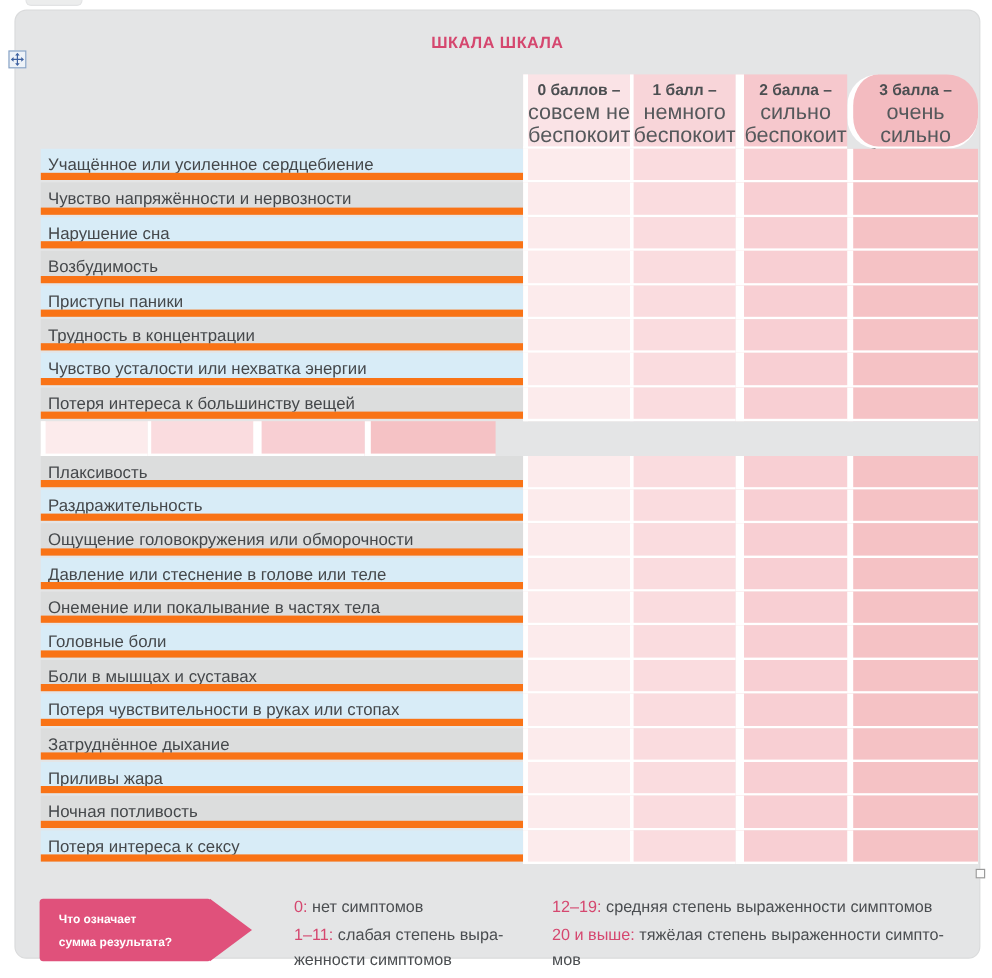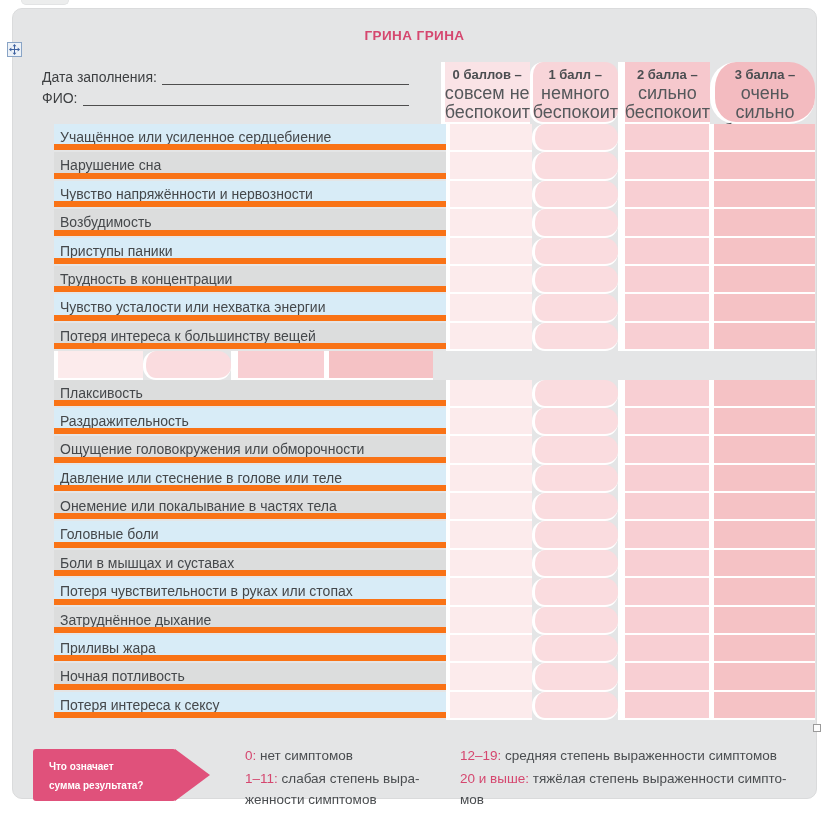--- a/index.html
+++ b/index.html
@@ -34,26 +34,26 @@
     text-align:center; font-size:13.5px; font-weight:bold;
     letter-spacing:.4px; color:var(--accent-pink,#d5476f);
   }
 
   .formlines { position:absolute; left:29px; top:55px; width:367px; }
   .frow { display:flex; align-items:flex-end; height:21px; font-size:14px; color:#3d3f41; }
   .frow .lbl { white-space:nowrap; padding-right:5px; }
   .frow .line { flex:1; border-bottom:1.4px solid #4e4e4e; height:17px; }
 
   .gtable { position:absolute; left:21px; top:53px; width:781px; }
-  .hrow, .trow { display:flex; align-items:flex-start;margin-left:20px; }
+  .hrow, .trow { display:flex; align-items:flex-start; }
   .hspacer { width:402px; height:60px; }
   .cellgap { box-sizing:content-box; border-left-style:solid; border-left-color:#ffffff; }
   .g1 { border-left-width:4px; } .g2 { border-left-width:3px; }
   .g3 { border-left-width:7px; } .g4 { border-left-width:5px; }
-  .w1 { width:85px; } .w2 { width:85px;border-radius:13px; } .w3 { width:86px; } .w4 { width:104px; }
+  .w1 { width:85px; } .w2 { width:85px; } .w3 { width:86px; } .w4 { width:104px; }
 
   .hcell { height:60px; border-bottom:2px solid #ffffff; text-align:center; }
   .hc1 { background:var(--header-col-1,#fae3e6); }
   .hc2 { background:var(--header-col-2,#f8d5d9); }
   .hc3 { background:var(--header-col-3,#f6c8cd); }
   .hc4 { background:var(--header-col-4,#f3bbc0);border-radius:26px; }
   .hb { display:block; font-weight:bold; font-size:13px; color:#4b4e51; line-height:19px; margin-top:3px; }
   .hs { display:block; font-size:18px; color:#55585b; line-height:19px; white-space:pre-line; }
 
   .rlabel {
@@ -93,32 +93,22 @@
 </style>
 </head>
 <body>
 
 <div class="stage">
 
   <div class="top-sliver"></div>
 
   <div class="card">
 
-    <div class="title">ГРИНА ГРИНА</div>
-
-    <div class="formlines">
-      <div class="frow">
-        <span class="lbl">Дата заполнения:</span>
-        <span class="line"></span>
-      </div>
-      <div class="frow">
-        <span class="lbl">ФИО:</span>
-        <span class="line"></span>
-      </div>
-    </div>
+    <div class="title">ШКАЛА ШКАЛА</div>
+
 
     <div class="gtable">
       <div class="hrow">
         <div class="hspacer"></div>
         <div class="hcell cellgap g1 w1 hc1">
           <span class="hb">0 баллов –</span>
           <span class="hs">совсем не
 беспокоит</span>
         </div>
         <div class="hcell cellgap g2 w2 hc2">
@@ -140,29 +130,29 @@
       <div>
     <div class="trow">
       <div class="rlabel">Учащённое или усиленное сердцебиение</div>
       <div class="scell cellgap g1 w1 sc1"></div>
       <div class="scell cellgap g2 w2 sc2"></div>
       <div class="scell cellgap g3 w3 sc3"></div>
       <div class="scell cellgap g4 w4 sc4"></div>
     </div>
 
     <div class="trow">
+      <div class="rlabel">Чувство напряжённости и нервозности</div>
+      <div class="scell cellgap g1 w1 sc1"></div>
+      <div class="scell cellgap g2 w2 sc2"></div>
+      <div class="scell cellgap g3 w3 sc3"></div>
+      <div class="scell cellgap g4 w4 sc4"></div>
+    </div>
+
+    <div class="trow">
       <div class="rlabel">Нарушение сна</div>
-      <div class="scell cellgap g1 w1 sc1"></div>
-      <div class="scell cellgap g2 w2 sc2"></div>
-      <div class="scell cellgap g3 w3 sc3"></div>
-      <div class="scell cellgap g4 w4 sc4"></div>
-    </div>
-
-    <div class="trow">
-      <div class="rlabel">Чувство напряжённости и нервозности</div>
       <div class="scell cellgap g1 w1 sc1"></div>
       <div class="scell cellgap g2 w2 sc2"></div>
       <div class="scell cellgap g3 w3 sc3"></div>
       <div class="scell cellgap g4 w4 sc4"></div>
     </div>
 
     <div class="trow">
       <div class="rlabel">Возбудимость</div>
       <div class="scell cellgap g1 w1 sc1"></div>
       <div class="scell cellgap g2 w2 sc2"></div>

